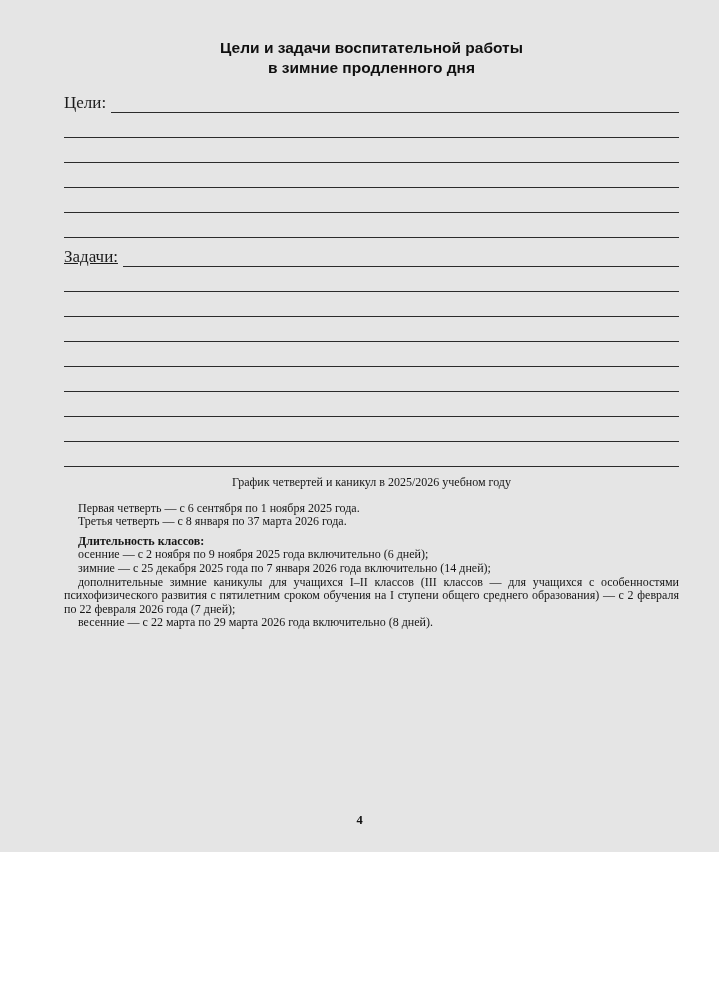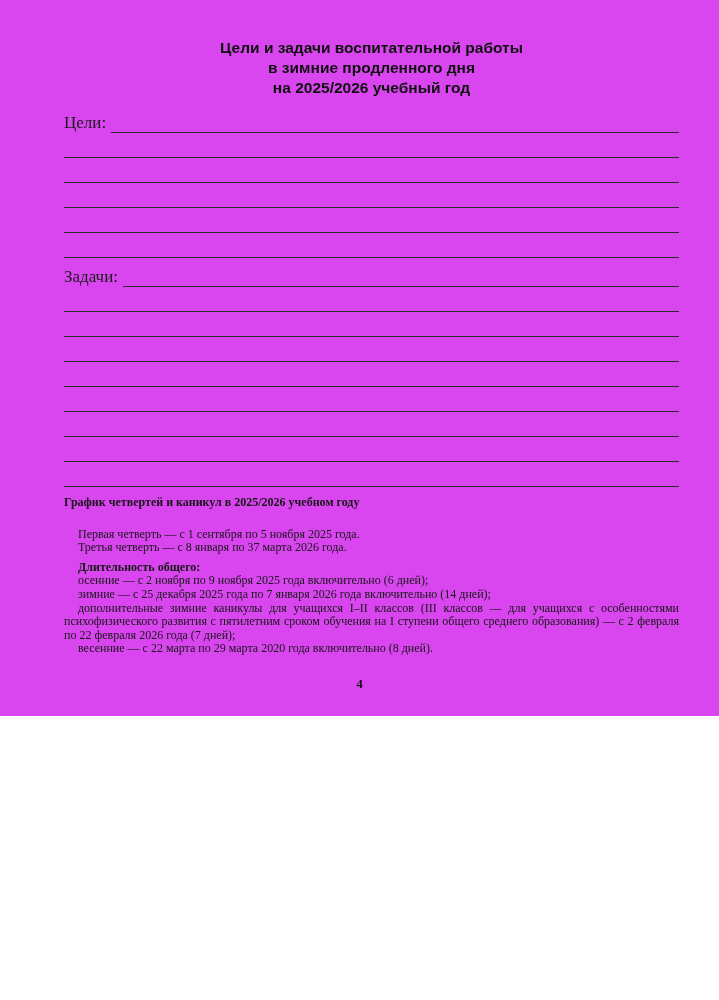--- a/index.html
+++ b/index.html
@@ -3,22 +3,22 @@
 <meta charset="utf-8">
 <style>
   html, body {
     margin: 0;
     padding: 0;
     background: #ffffff;
   }
   .page {
     position: relative;
     width: 719px;
-    height: 716px;
-    background: #d946ef;
+    height: 852px;
+    background: #e5e5e5;
     font-family: "Liberation Serif", "DejaVu Serif", serif;
     color: #1c1c1c;
     overflow: hidden;
     box-sizing: border-box;
   }
   .content {
     padding: 38px 40px 0 64px;
   }
   .doc-title {
     font-family: "Liberation Sans", "DejaVu Sans", sans-serif;
@@ -42,32 +42,32 @@
   }
   .fill-line {
     flex: 1;
     border-bottom: 1px solid #2b2b2b;
   }
   .rule {
     height: 24px;
     border-bottom: 1px solid #2b2b2b;
   }
   .goals-block { margin-top: 11px; }
-  .tasks-block { margin-top: 5px; }
+  .tasks-block { margin-top: 5px; text-decoration: underline; }
   .schedule {
     margin-top: 9px;
     font-size: 12px;
     line-height: 13.6px;
     color: #161616;
   }
   .schedule-heading {
-    margin: 0 0 18px 0;
-    font-weight: bold;
+    margin: 0 0 12px 0;
+    font-weight: normal;
     font-size: 12px;
-    text-align: left;
+    text-align: center;
   }
   .para {
     margin: 0;
     text-indent: 14px;
   }
   .para-bold {
     font-weight: bold;
     margin-top: 6px;
   }
   .para-justify {
@@ -86,21 +86,20 @@
 </style>
 </head>
 <body>
 
 <div class="page">
   <div class="content">
 
     <div class="doc-title">
       <div>Цели и задачи воспитательной работы</div>
       <div>в зимние продленного дня</div>
-      <div>на 2025/2026 учебный год</div>
     </div>
 
     <div class="goals-block">
       <div class="label-row">
         <span class="field-label">Цели:</span>
         <span class="fill-line"></span>
       </div>
       <div>
           <div class="rule"></div>
           <div class="rule"></div>
@@ -123,27 +122,27 @@
           <div class="rule"></div>
           <div class="rule"></div>
           <div class="rule"></div>
           <div class="rule"></div>
         </div>
     </div>
 
     <div class="schedule">
       <p class="schedule-heading">График четвертей и каникул в 2025/2026 учебном году</p>
 
-      <p class="para">Первая четверть — с 1 сентября по 5 ноября 2025 года.</p>
+      <p class="para">Первая четверть — с 6 сентября по 1 ноября 2025 года.</p>
       <p class="para">Третья четверть — с 8 января по 37 марта 2026 года.</p>
 
-      <p class="para para-bold">Длительность общего:</p>
+      <p class="para para-bold">Длительность классов:</p>
 
       <p class="para">осенние — с 2 ноября по 9 ноября 2025 года включительно (6 дней);</p>
       <p class="para">зимние — с 25 декабря 2025 года по 7 января 2026 года включительно (14 дней);</p>
       <p class="para para-justify">дополнительные зимние каникулы для учащихся I–II классов (III классов — для учащихся с особенностями психофизического развития с пятилетним сроком обучения на I ступени общего среднего образования) — с 2 февраля по 22 февраля 2026 года (7 дней);</p>
-      <p class="para">весенние — с 22 марта по 29 марта 2020 года включительно (8 дней).</p>
+      <p class="para">весенние — с 22 марта по 29 марта 2026 года включительно (8 дней).</p>
     </div>
 
   </div>
 
   <div class="page-number">4</div>
 </div>
 
 </body></html>

